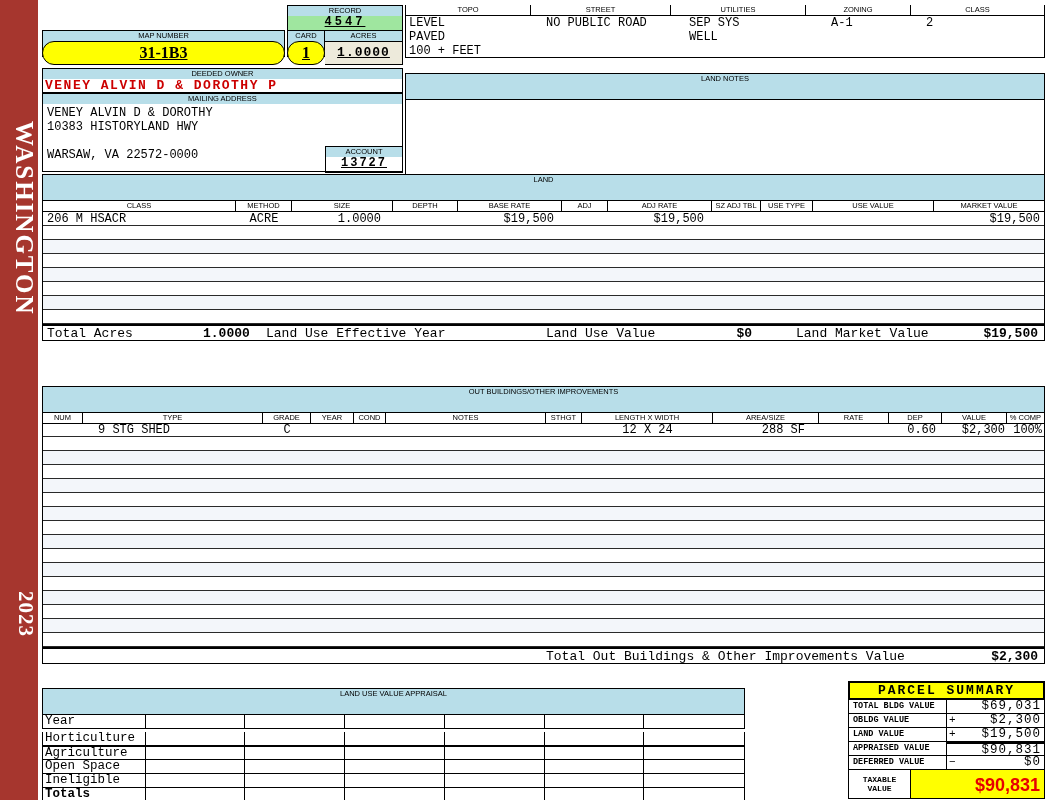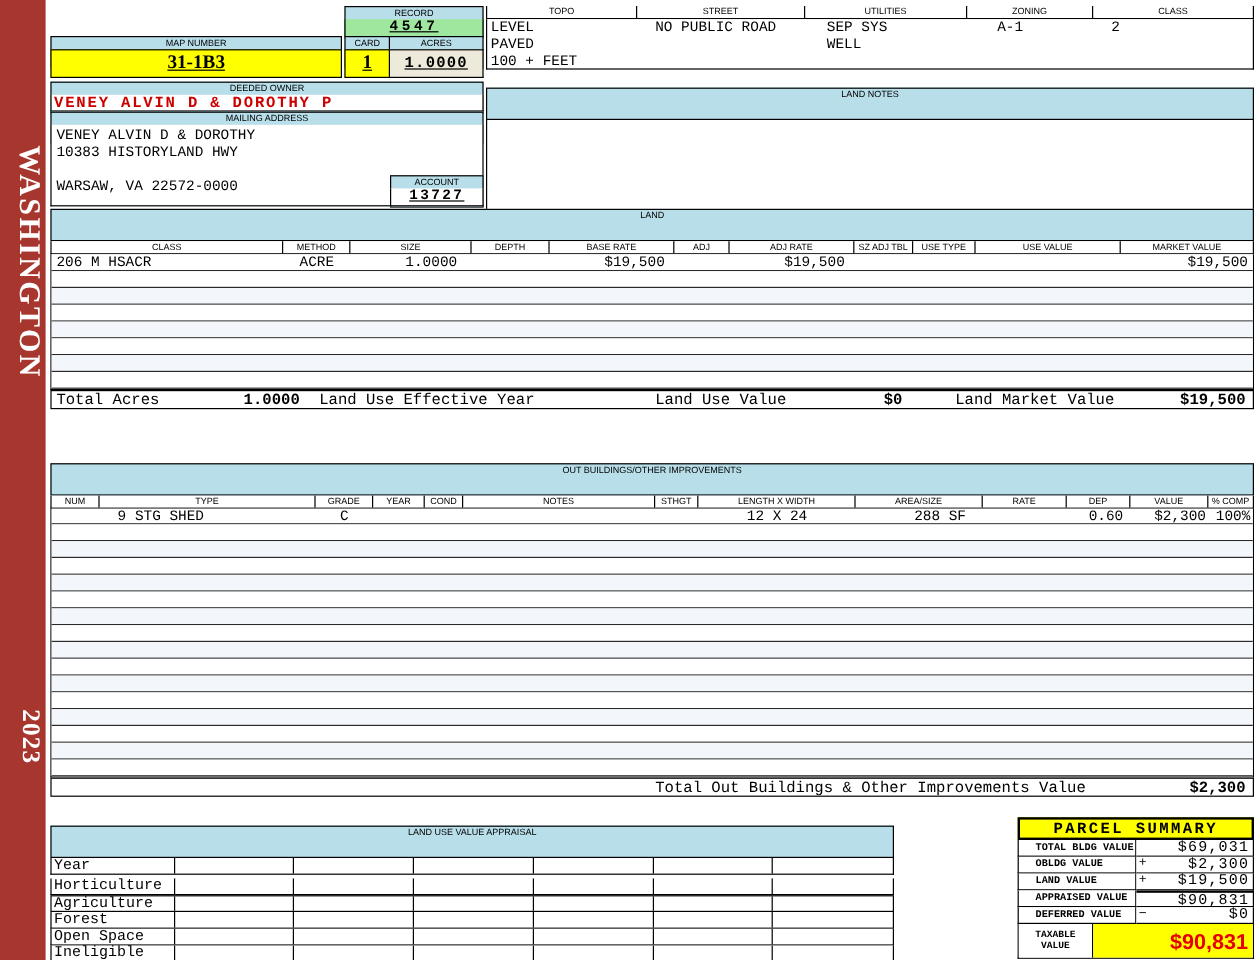--- a/index.html
+++ b/index.html
@@ -28,42 +28,42 @@
   .mono12{font-size:12px;line-height:13px;white-space:pre;}
   .mono13{font-size:13px;line-height:14px;white-space:pre;}
   .b{font-weight:bold;}
   .total-row{position:relative;border:1px solid #000;background:#fff;height:16px;overflow:hidden;}
 
   
   .county-title{font-family:"Liberation Serif",serif;font-weight:bold;font-size:20px;line-height:21px;}
   .county-sub{font-family:"Liberation Sans",sans-serif;font-size:8px;line-height:9px;}
 
   .vbox{border:1px solid #000;text-align:center;overflow:hidden;text-decoration:underline;}
-  .map-val{background:#FFFF00;font-family:"Liberation Serif",serif;font-weight:bold;font-size:16px;line-height:21px;}
+  .map-val{background:#FFFF00;font-family:"Liberation Serif",serif;font-weight:bold;font-size:16px;line-height:21px;border-radius:12px;}
   .rec-val{background:#9FE69F;font-weight:bold;font-size:12px;line-height:13px;letter-spacing:3px;}
   .acres-val{background:#EDEADB;font-weight:bold;font-size:13px;line-height:21px;letter-spacing:1px;}
   .owner-val{background:#fff;border:1px solid #000;border-top:none;color:#CC0000;font-weight:bold;
              font-size:13px;line-height:13px;letter-spacing:1.5px;padding-left:2px;overflow:hidden;}
   .addr-box{background:#fff;border:1px solid #000;border-top:none;position:relative;overflow:hidden;padding-left:27px;}
 
   
   .ap-row{display:flex;height:14px;border:1px solid #000;border-top:none;background:#fff;}
   .ap-row.after-gap{border-top:1px solid #000;}
   .ap-row.gap-after{margin-bottom:3px;}
   .ap-label{width:103px;border-right:1px solid #000;font-size:12.5px;line-height:13px;padding-left:2px;white-space:pre;}
   .ap-cell{width:100px;border-right:1px solid #000;}
   .ap-cell:last-child{border-right:none;}
   .ap-row.bold .ap-label{font-weight:bold;}
 
   
   .ps-title{background:#FFFF00;border:2px solid #000;height:19px;line-height:16px;text-align:center;
             font-weight:bold;font-size:13px;letter-spacing:2px;}
   .ps-row{display:flex;height:14px;}
   .ps-label{width:99px;border:1px solid #000;border-top:none;background:#fff;font-weight:bold;
-            font-size:8.5px;line-height:12px;padding-left:14px;white-space:pre;overflow:hidden;}
+            font-size:8.5px;line-height:12px;padding-left:4px;white-space:pre;overflow:hidden;}
   .ps-opval{flex:1;display:flex;border:1px solid #000;border-top:none;border-left:none;background:#fff;}
   .ps-row.sum .ps-opval{border-top:2px solid #000;}
   .ps-op{width:13px;font-size:11px;line-height:13px;padding-left:2px;}
   .ps-value{flex:1;text-align:right;font-size:12.5px;line-height:13px;letter-spacing:1px;padding-right:3px;}
   .ps-tax{display:flex;height:29px;border:1px solid #000;border-top:none;}
   .ps-tax-label{width:62px;background:#fff;border-right:1px solid #000;font-weight:bold;font-size:8px;
                 line-height:9px;text-align:center;padding-top:5px;}
   .ps-tax-value{flex:1;background:#FFFF00;color:#E60000;font-family:"Liberation Sans",sans-serif;
                 font-weight:bold;font-size:18px;text-align:right;padding:5px 4px 0 0;}
 </style>
@@ -244,29 +244,20 @@
         <div class="ap-row after-gap">
           <div class="ap-label">Agriculture</div>
           <div class="ap-cell"></div>
           <div class="ap-cell"></div>
           <div class="ap-cell"></div>
           <div class="ap-cell"></div>
           <div class="ap-cell"></div>
           <div class="ap-cell"></div>
         </div>
         <div class="ap-row">
-          <div class="ap-label">Forest</div>
-          <div class="ap-cell"></div>
-          <div class="ap-cell"></div>
-          <div class="ap-cell"></div>
-          <div class="ap-cell"></div>
-          <div class="ap-cell"></div>
-          <div class="ap-cell"></div>
-        </div>
-        <div class="ap-row">
           <div class="ap-label">Open Space</div>
           <div class="ap-cell"></div>
           <div class="ap-cell"></div>
           <div class="ap-cell"></div>
           <div class="ap-cell"></div>
           <div class="ap-cell"></div>
           <div class="ap-cell"></div>
         </div>
         <div class="ap-row">
           <div class="ap-label">Ineligible</div>

